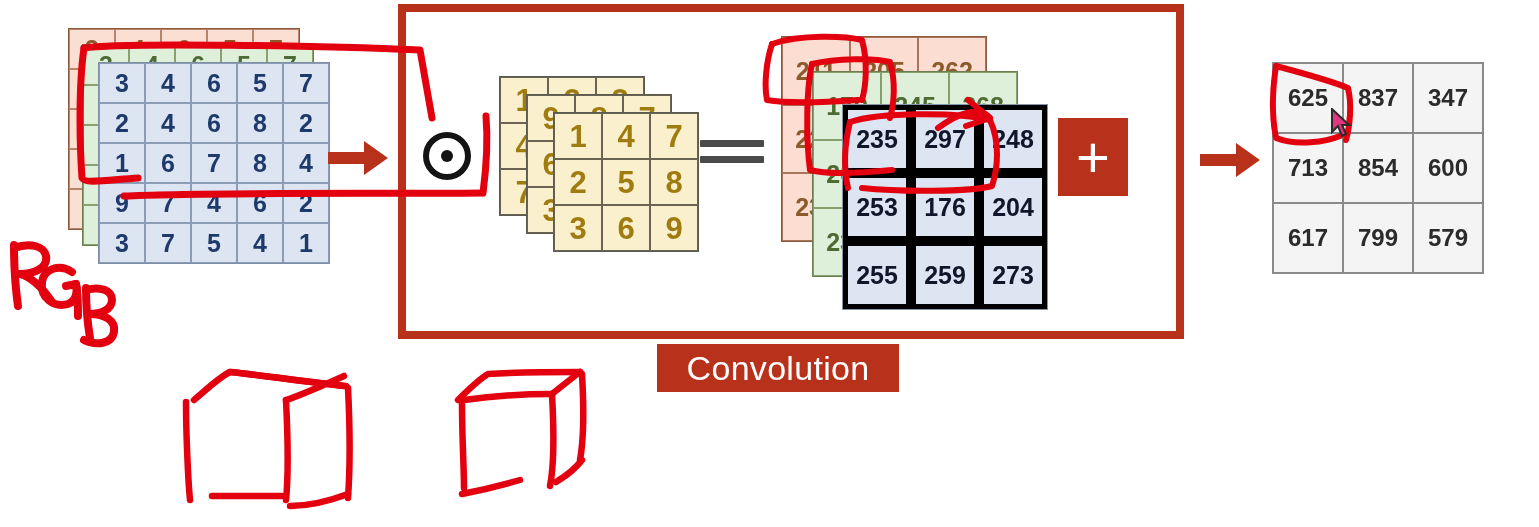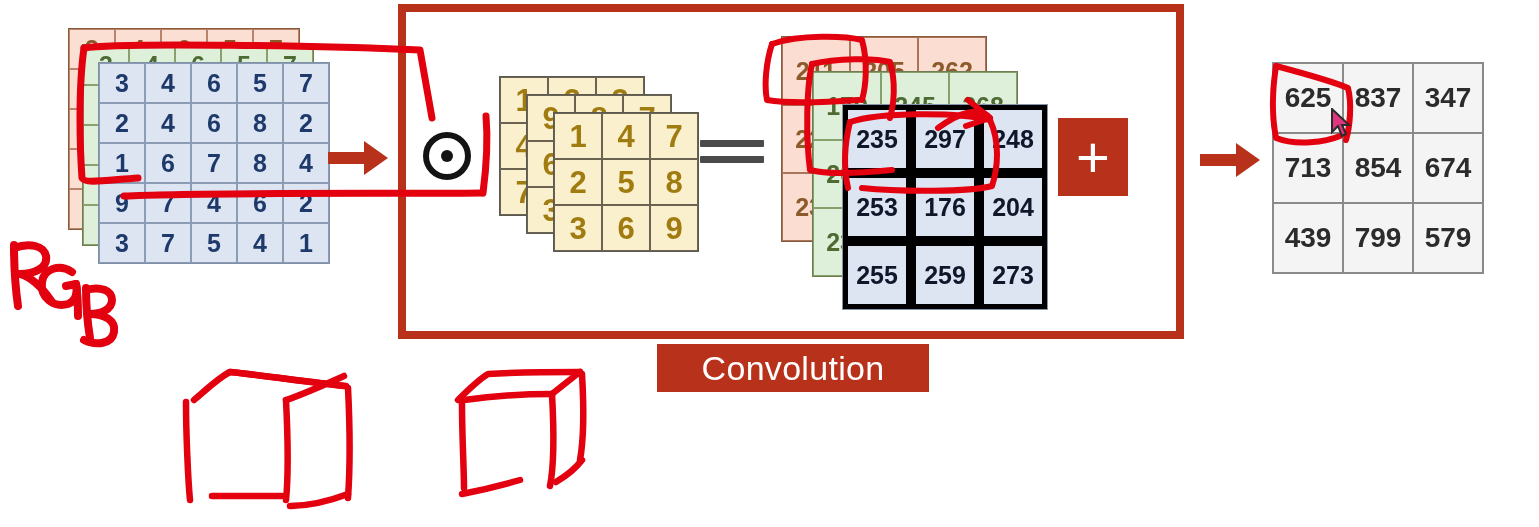--- a/index.html
+++ b/index.html
@@ -42,29 +42,29 @@
   .o-red { border:1.5px solid #8a5a3c; background:#fbddd2; }
   .o-red .cell { border:1px solid #a9745c; color:#8c5a2b; }
   .o-grn { border:1.5px solid #6c7e52; background:#dff0da; }
   .o-grn .cell { border:1px solid #86a06c; color:#4d6b33; }
   .o-blu { border:1.5px solid #8795ac; background:#dde4f2; }
   .o-blu .cell { border:5px solid #000000; color:#0f172a; }
 
   
   .final { position:absolute; grid-template-columns:repeat(3,70px); grid-template-rows:repeat(3,70px);
            border:1.5px solid #8a8a8a; background:#f4f4f4; }
-  .final .cell { border:1px solid #8a8a8a; font-size:28px; color:#2b2b2b; }
+  .final .cell { border:1px solid #8a8a8a; font-size:24px; color:#2b2b2b; }
 
   
   #conv-frame {
     position:absolute; left:398px; top:4px; width:786px; height:335px;
     border:8px solid #b8311a; background:#ffffff;
   }
   #conv-label {
-    position:absolute; left:657px; top:344px; width:272px; height:48px;
+    position:absolute; left:657px; top:344px; width:242px; height:48px;
     background:#b8311a; color:#ffffff;
     font-size:34px; font-weight:400;
     display:flex; align-items:center; justify-content:center;
     letter-spacing:.3px;
   }
 
   
   #odot { position:absolute; left:421px; top:130px; width:52px; height:52px; }
   #eq { position:absolute; left:700px; top:140px; width:64px; height:32px; }
   #eq i { display:block; height:7px; background:#4a4a4a; border-radius:1px; }
@@ -265,22 +265,22 @@
   <svg class="arrow" style="left:1200px; top:143px;" width="60" height="34" viewBox="0 0 60 34">
     <path d="M0 11 H36 V0 L60 17 L36 34 V23 H0 Z" fill="#b8311a"></path>
   </svg>
 
   <div class="mat final" style="left:1272px; top:62px;">
     <div class="cell">625</div>
     <div class="cell">837</div>
     <div class="cell">347</div>
     <div class="cell">713</div>
     <div class="cell">854</div>
-    <div class="cell">674</div>
-    <div class="cell">439</div>
+    <div class="cell">600</div>
+    <div class="cell">617</div>
     <div class="cell">799</div>
     <div class="cell">579</div>
   </div>
 
   <svg id="ink" viewBox="0 0 1539 527">
     <g fill="none" stroke="#e3000f" stroke-width="7" stroke-linecap="round" stroke-linejoin="round">
 
       <path d="M84 48 C120 42 330 46 420 50 L432 118"></path>
       <path d="M84 48 C78 90 80 150 82 178 C84 184 108 180 138 178"></path>
       <path d="M124 196 C200 192 400 194 482 193"></path>

